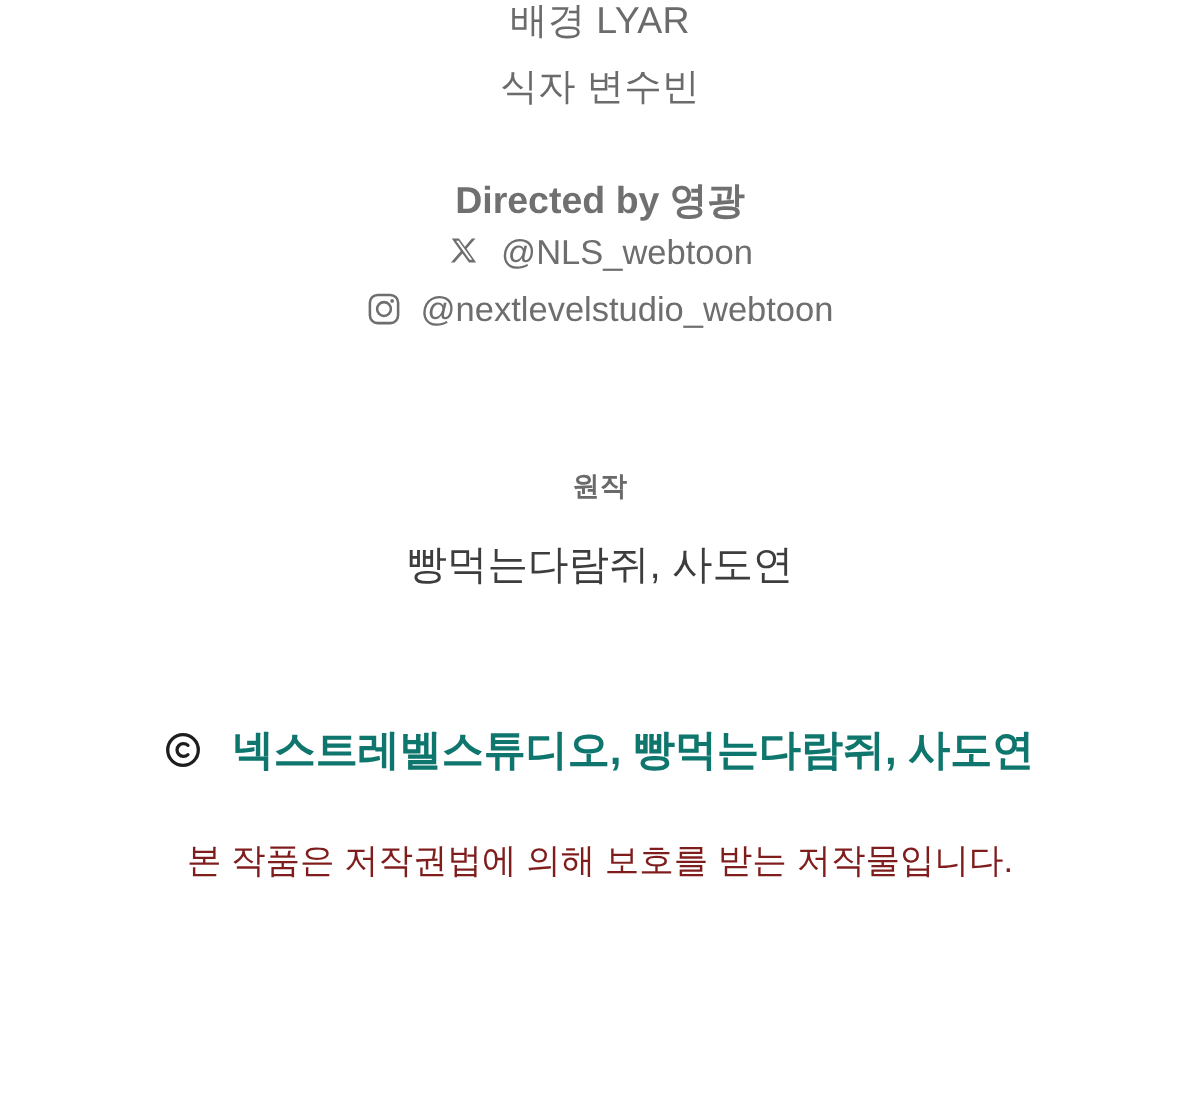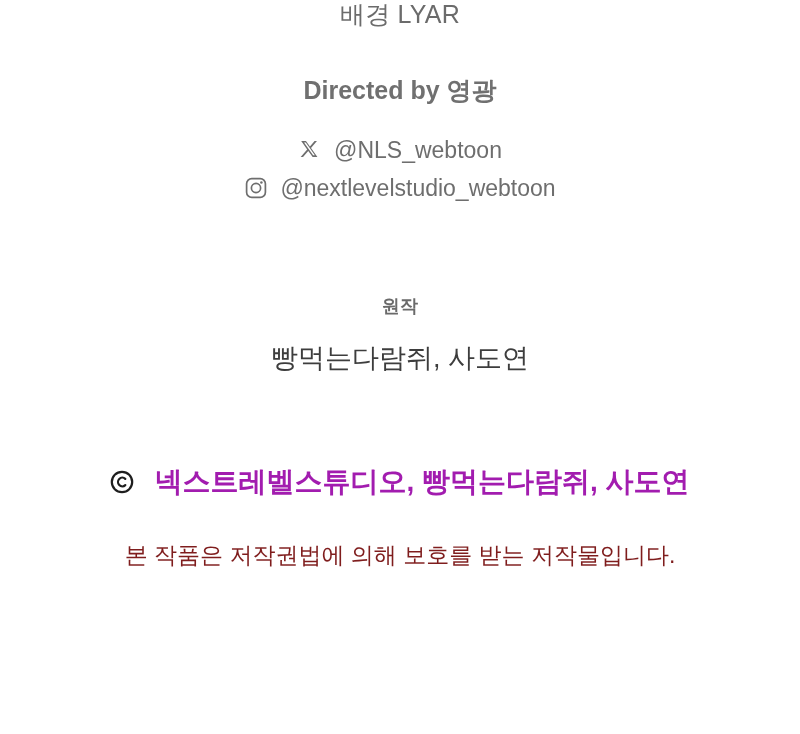--- a/index.html
+++ b/index.html
@@ -39,21 +39,20 @@
   }
   .directed {
     margin-top: 36px;
     font-size: 25px;
     line-height: 36px;
     color: #707070;
     text-align: center;
     font-weight: 700;
   }
   .socials {
-    margin-top: 26px;
     display: flex;
     flex-direction: column;
     align-items: center;
     gap: 6px;
   }
   .social-row {
     display: flex;
     align-items: center;
     justify-content: center;
     gap: 12px;
@@ -93,21 +92,21 @@
     margin-top: 84px;
     text-align: center;
   }
   .copyright-line {
     display: flex;
     align-items: center;
     justify-content: space-between;
     gap: 20px;
     font-size: 28px;
     font-weight: 700;
-    color: #a21caf;
+    color: #0f766e;
     line-height: 40px;
   }
   .copy-icon {
     width: 24px;
     height: 24px;
     display: inline-flex;
     align-items: center;
     justify-content: center;
     flex: 0 0 auto;
   }
@@ -120,20 +119,21 @@
   }
   .notice div { display: block; }
 </style>
 </head>
 <body>
 
 <div class="page">
 
   <div class="credits-block">
     <div class="credit-line first">배경 LYAR</div>
+    <div class="credit-line">식자 변수빈</div>
   </div>
 
   <div class="directed">Directed by 영광</div>
 
   <div class="socials">
     <div class="social-row">
       <span class="social-icon">
         <svg width="22" height="22" viewBox="0 0 24 24" aria-hidden="true">
           <path d="M2.4 2.2h5.2l4.3 5.9 5.1-5.9h2.6l-6.5 7.5 7 9.9h-5.2L10.1 13 4.4 19.6H1.8l7.1-8.2L2.4 2.2zm3.1 1.6l9.9 13.9h1.9L7.4 3.8H5.5z" fill="#6e6e6e"></path>
         </svg>

